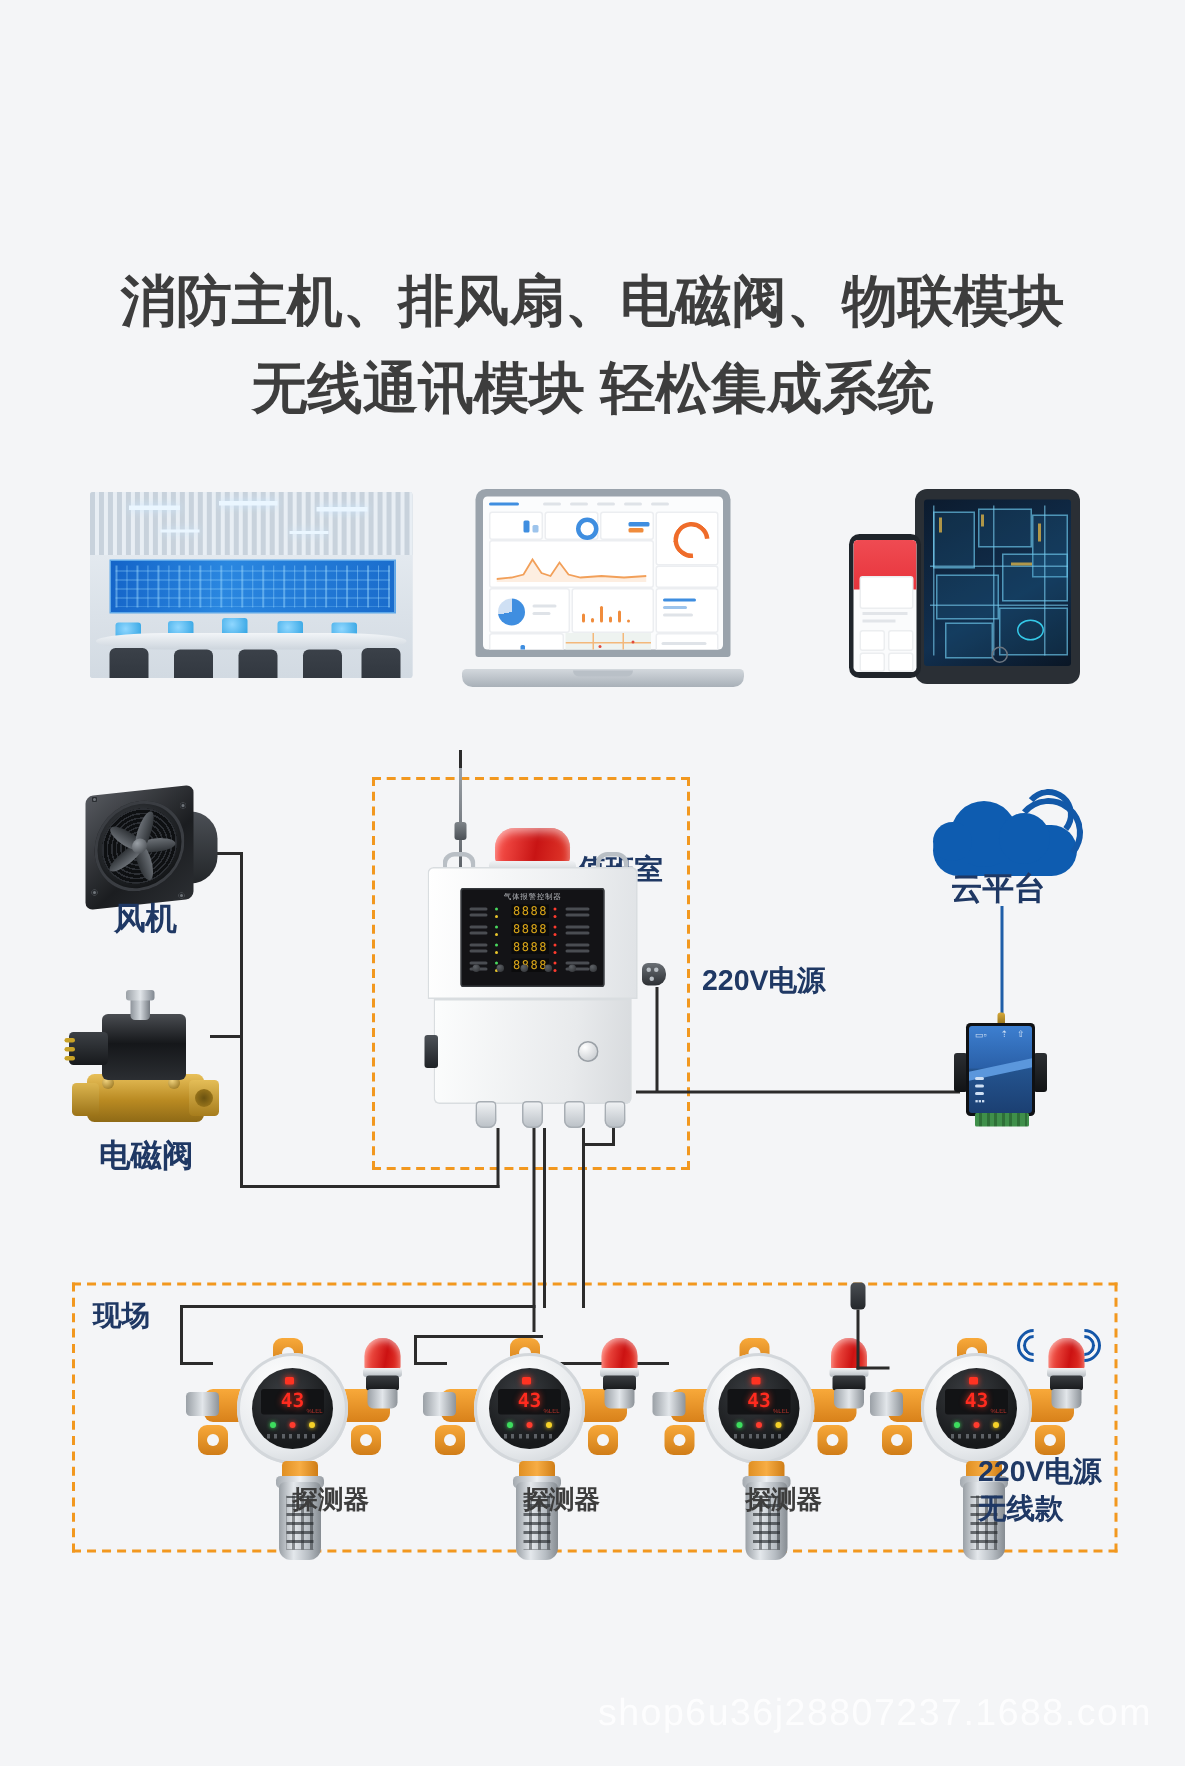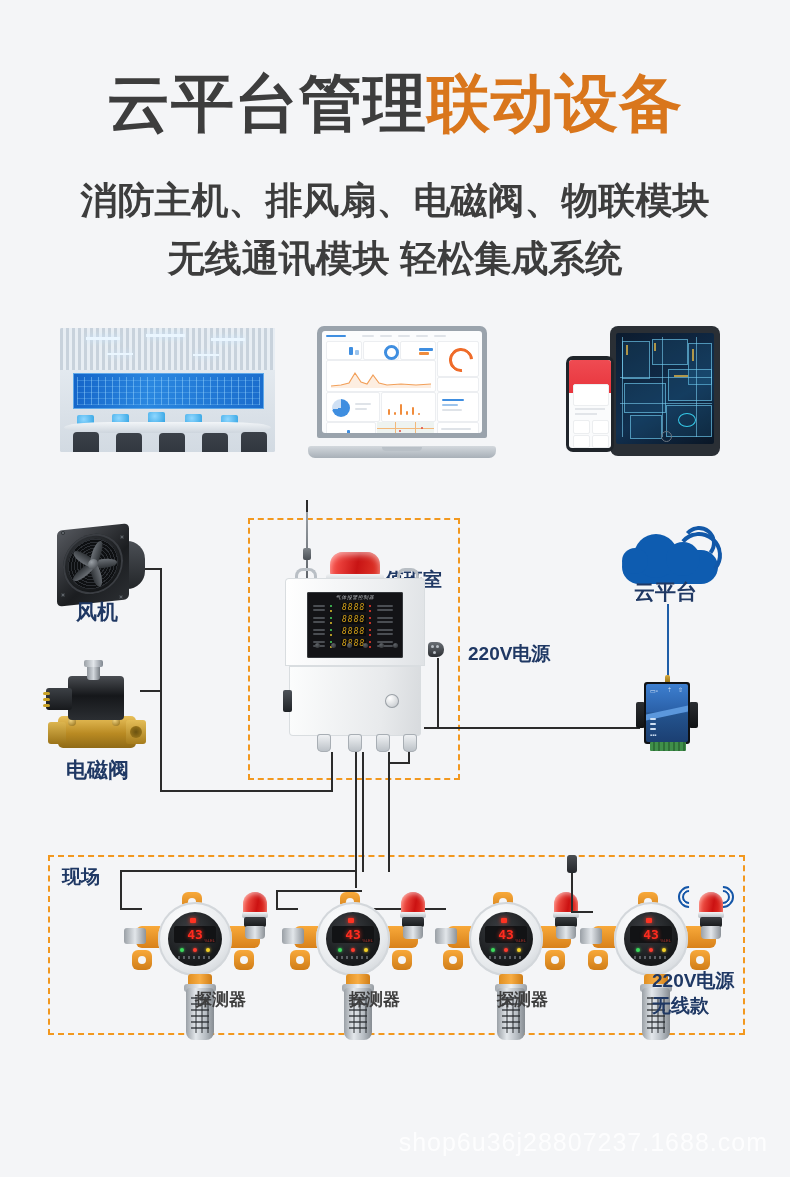--- a/index.html
+++ b/index.html
@@ -156,21 +156,21 @@
 
   
   .ctrl{position:absolute;left:285px;top:578px;width:140px;height:170px;}
   .ctrl-upper{position:absolute;left:0;top:0;width:140px;height:88px;border-radius:4px 4px 0 0;
     background:linear-gradient(95deg,#ffffff,#eceef0 70%,#dfe2e5);
     box-shadow:inset 0 0 0 1px #d9dde0;}
   .ctrl-lower{position:absolute;left:4px;top:88px;width:132px;height:70px;border-radius:0 0 4px 4px;
     background:linear-gradient(95deg,#fcfdfd,#e8eaec 70%,#d7dadd);
     box-shadow:inset 0 0 0 1px #d9dde0;}
   .ctrl-panel{position:absolute;left:22px;top:14px;width:96px;height:66px;
-    background:#131316;border-radius:2px;box-shadow:inset 0 0 0 1px #35383c;font-style:italic;}
+    background:#131316;border-radius:2px;box-shadow:inset 0 0 0 1px #35383c;}
   .panel-title{position:absolute;left:0;top:2px;width:100%;text-align:center;
     color:#b9bcc0;font-size:5px;letter-spacing:.5px;}
   .seg{position:absolute;color:#d8a418;font-family:"DejaVu Sans Mono",monospace;
     font-size:8px;letter-spacing:1px;background:#0b0b0c;padding:0 1px;}
   .led{position:absolute;width:2px;height:2px;border-radius:50%;}
   .lbl-mini{position:absolute;background:#4a4d52;height:2px;border-radius:1px;}
   .btn-mini{position:absolute;width:5px;height:5px;border-radius:50%;
     background:radial-gradient(circle at 35% 30%,#5e6267,#2a2c2f);}
   .ctrl-knob{position:absolute;left:100px;top:116px;width:14px;height:14px;border-radius:50%;
     background:radial-gradient(circle at 35% 30%,#fff,#b8bdc2);
@@ -286,23 +286,20 @@
     color:#3d3d3d;font-size:23px;font-weight:bold;white-space:nowrap;}
   .watermark{position:absolute;left:0;top:1128px;width:790px;text-align:right;
     padding-right:22px;box-sizing:border-box;
     color:rgba(255,255,255,.82);font-size:25px;letter-spacing:1px;white-space:nowrap;}
 </style>
 </head>
 <body>
 
 <div class="page">
 
-  <div class="headline">
-    <span class="dark">云平台管理</span><span class="orange">联动设备</span>
-  </div>
   <div class="subline l1">消防主机、排风扇、电磁阀、物联模块</div>
   <div class="subline l2">无线通讯模块 轻松集成系统</div>
 
   <div class="mon-center">
     <div class="mc-ceiling"></div>
     <div class="mc-ceil-light" style="left:12%;top:7%;width:16%;height:3px;"></div>
     <div class="mc-ceil-light" style="left:40%;top:5%;width:18%;height:3px;"></div>
     <div class="mc-ceil-light" style="left:70%;top:8%;width:16%;height:3px;"></div>
     <div class="mc-ceil-light" style="left:22%;top:20%;width:12%;height:2px;"></div>
     <div class="mc-ceil-light" style="left:62%;top:21%;width:12%;height:2px;"></div>

